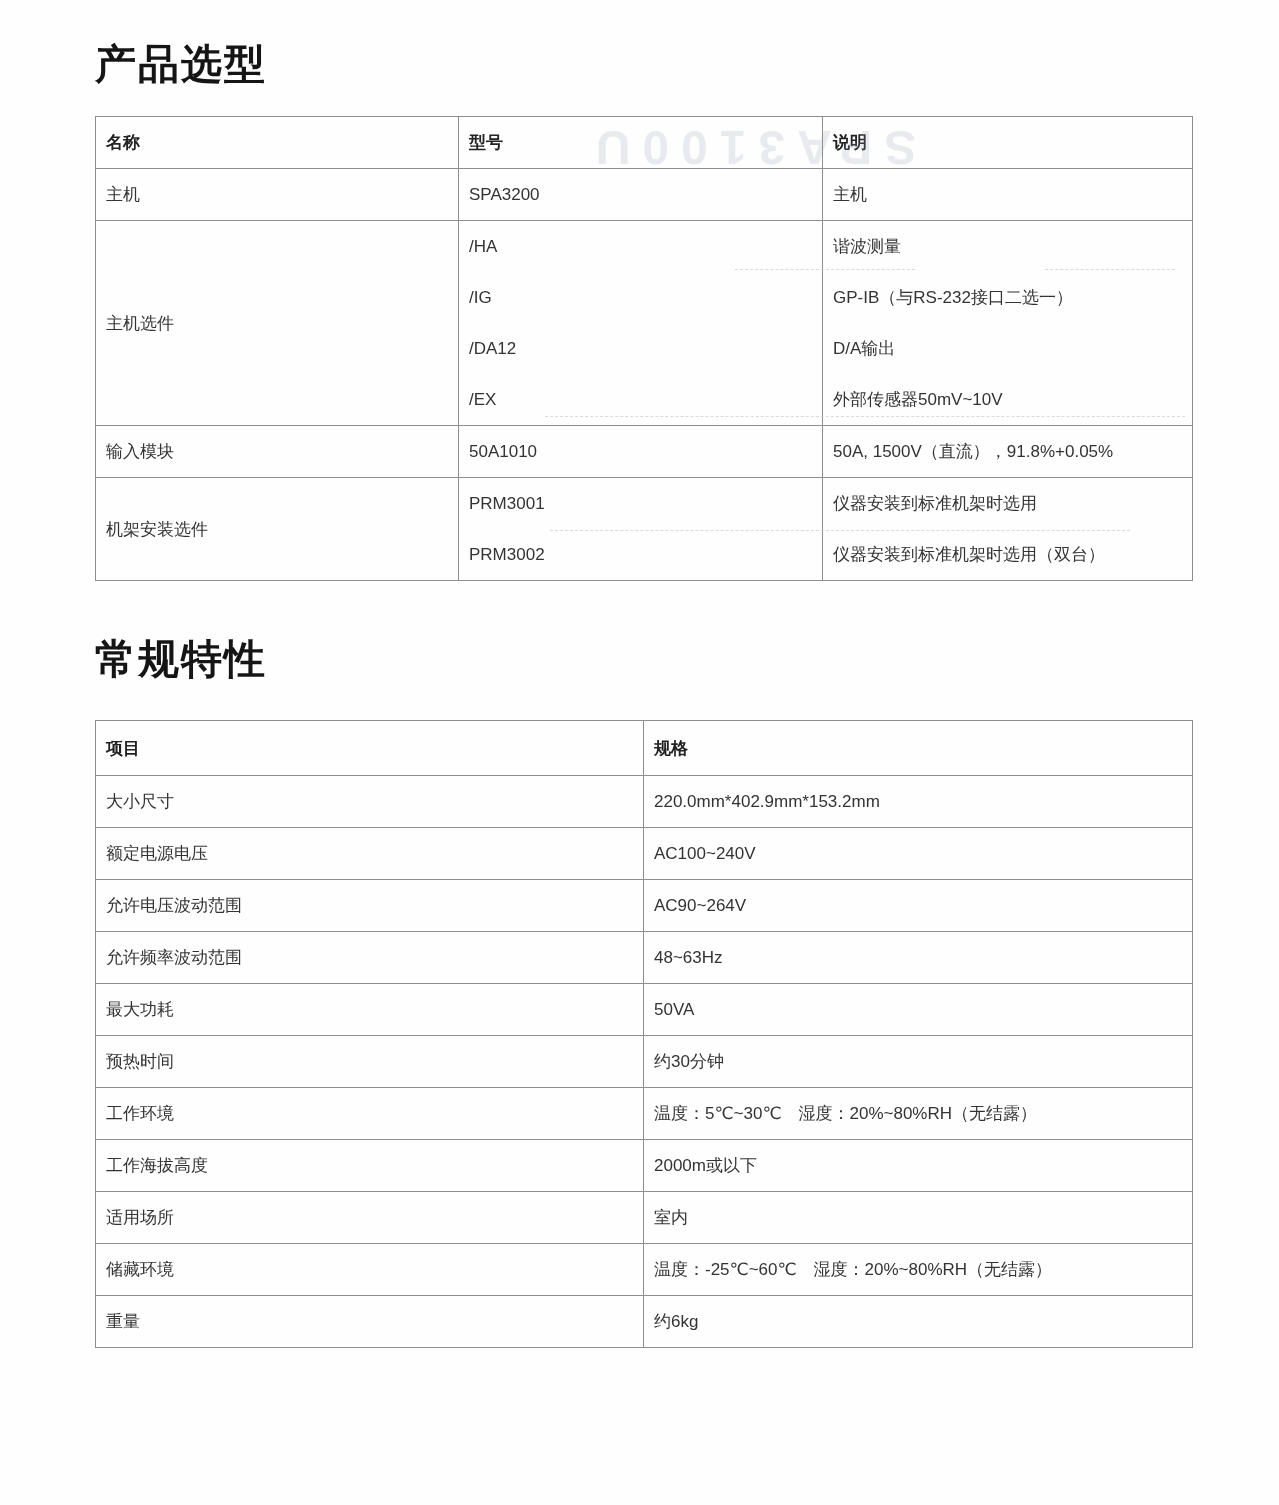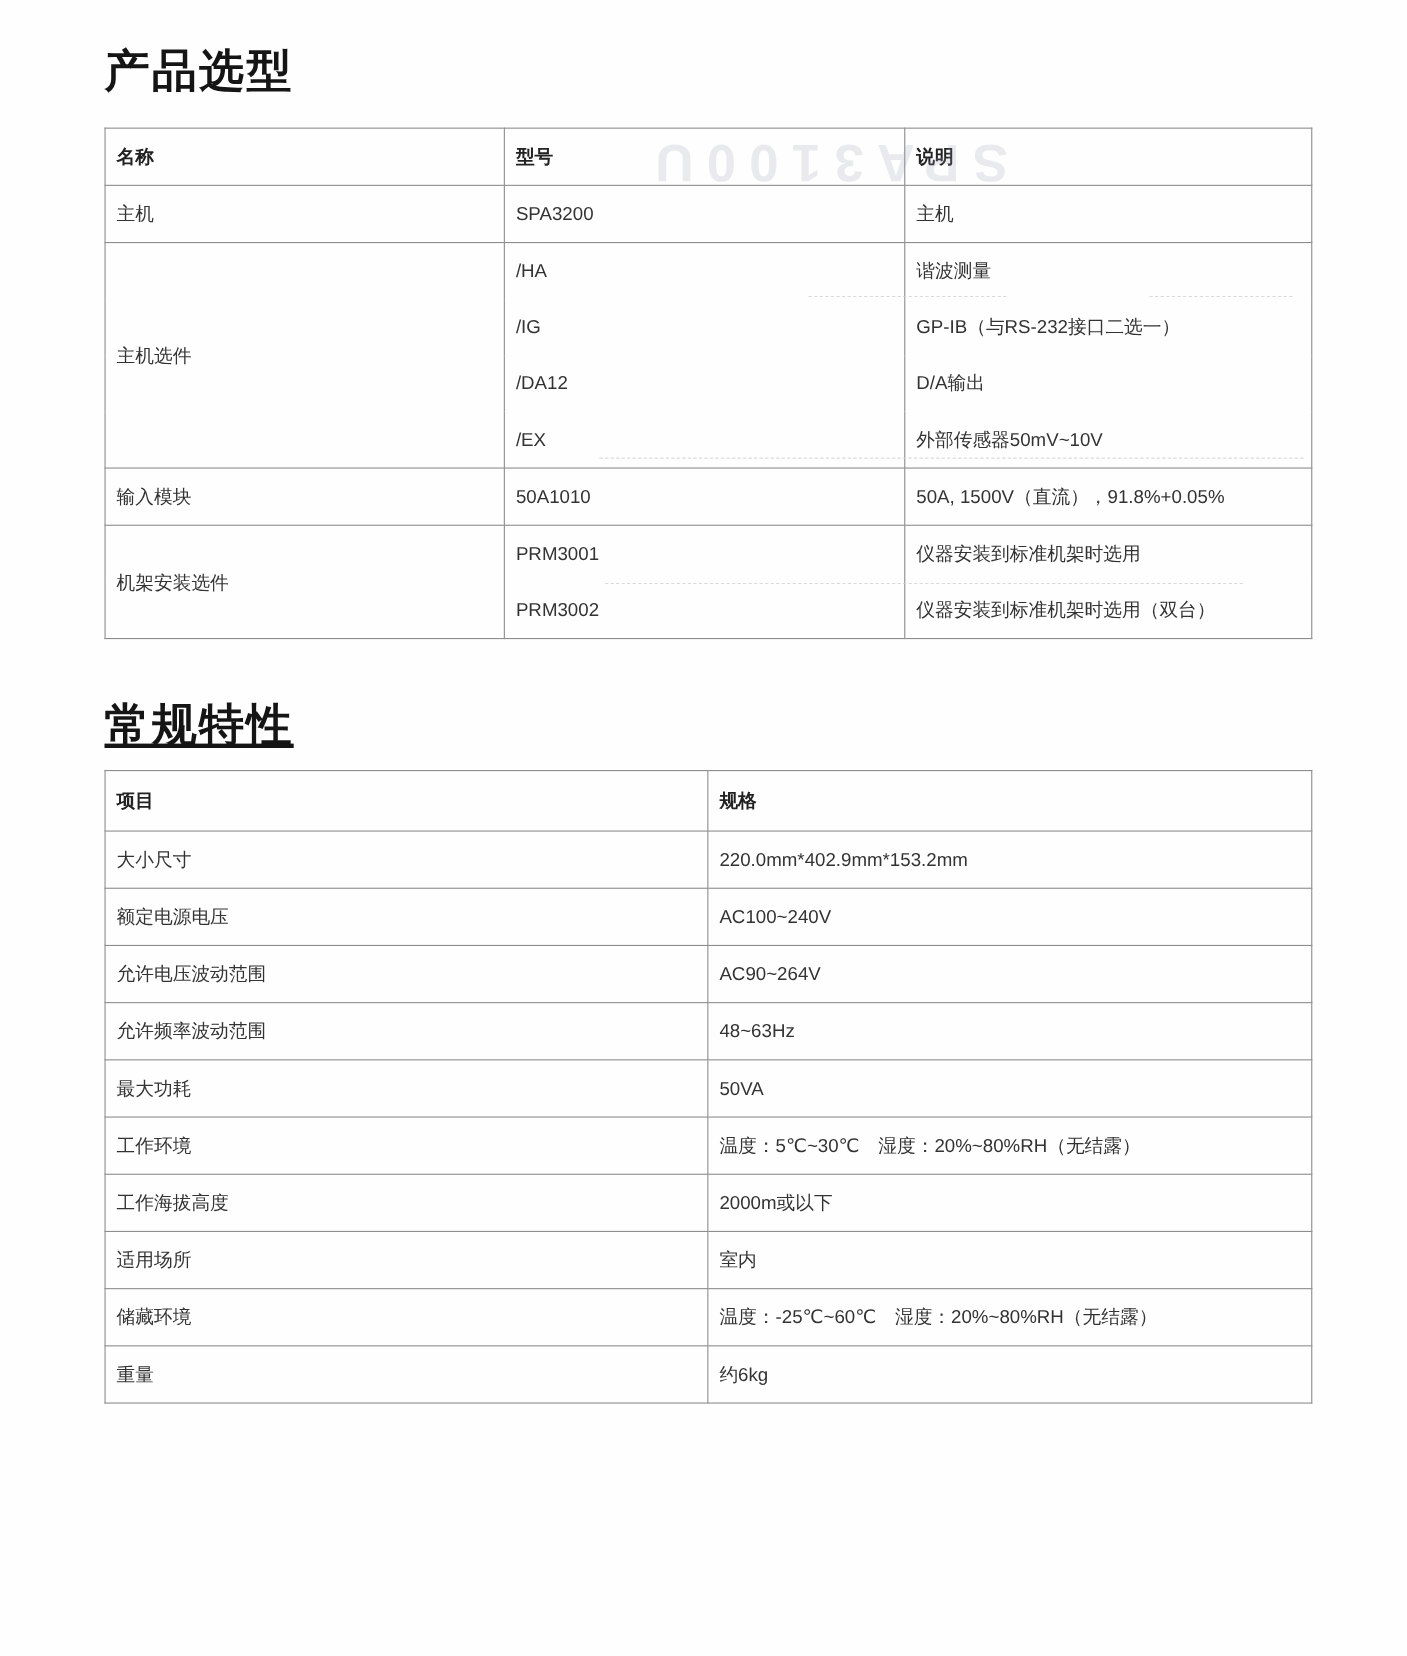--- a/index.html
+++ b/index.html
@@ -14,21 +14,21 @@
     color:#333;
   }
   h1.sec-title{
     margin:0 0 27px 0;
     font-size:41px;
     line-height:1.2;
     font-weight:800;
     color:#151515;
     letter-spacing:2px;
   }
-  h1.sec-title.second{margin-top:54px;margin-bottom:16px;text-decoration:underline;}
+  h1.sec-title.second{margin-top:54px;margin-bottom:36px;}
   .tbl-wrap{position:relative;}
   table{border-collapse:collapse;table-layout:fixed;width:1097px;background:transparent;}
   th,td{
     border:1px solid #8d8d8d;
     text-align:left;
     vertical-align:middle;
     padding:0 10px;
     font-size:17px;
     color:#333;
     background:transparent;
@@ -167,20 +167,24 @@
         </tr>
         <tr>
           <td>允许频率波动范围</td>
           <td>48~63Hz</td>
         </tr>
         <tr>
           <td>最大功耗</td>
           <td>50VA</td>
         </tr>
         <tr>
+          <td>预热时间</td>
+          <td>约30分钟</td>
+        </tr>
+        <tr>
           <td>工作环境</td>
           <td>温度：5℃~30℃　湿度：20%~80%RH（无结露）</td>
         </tr>
         <tr>
           <td>工作海拔高度</td>
           <td>2000m或以下</td>
         </tr>
         <tr>
           <td>适用场所</td>
           <td>室内</td>

